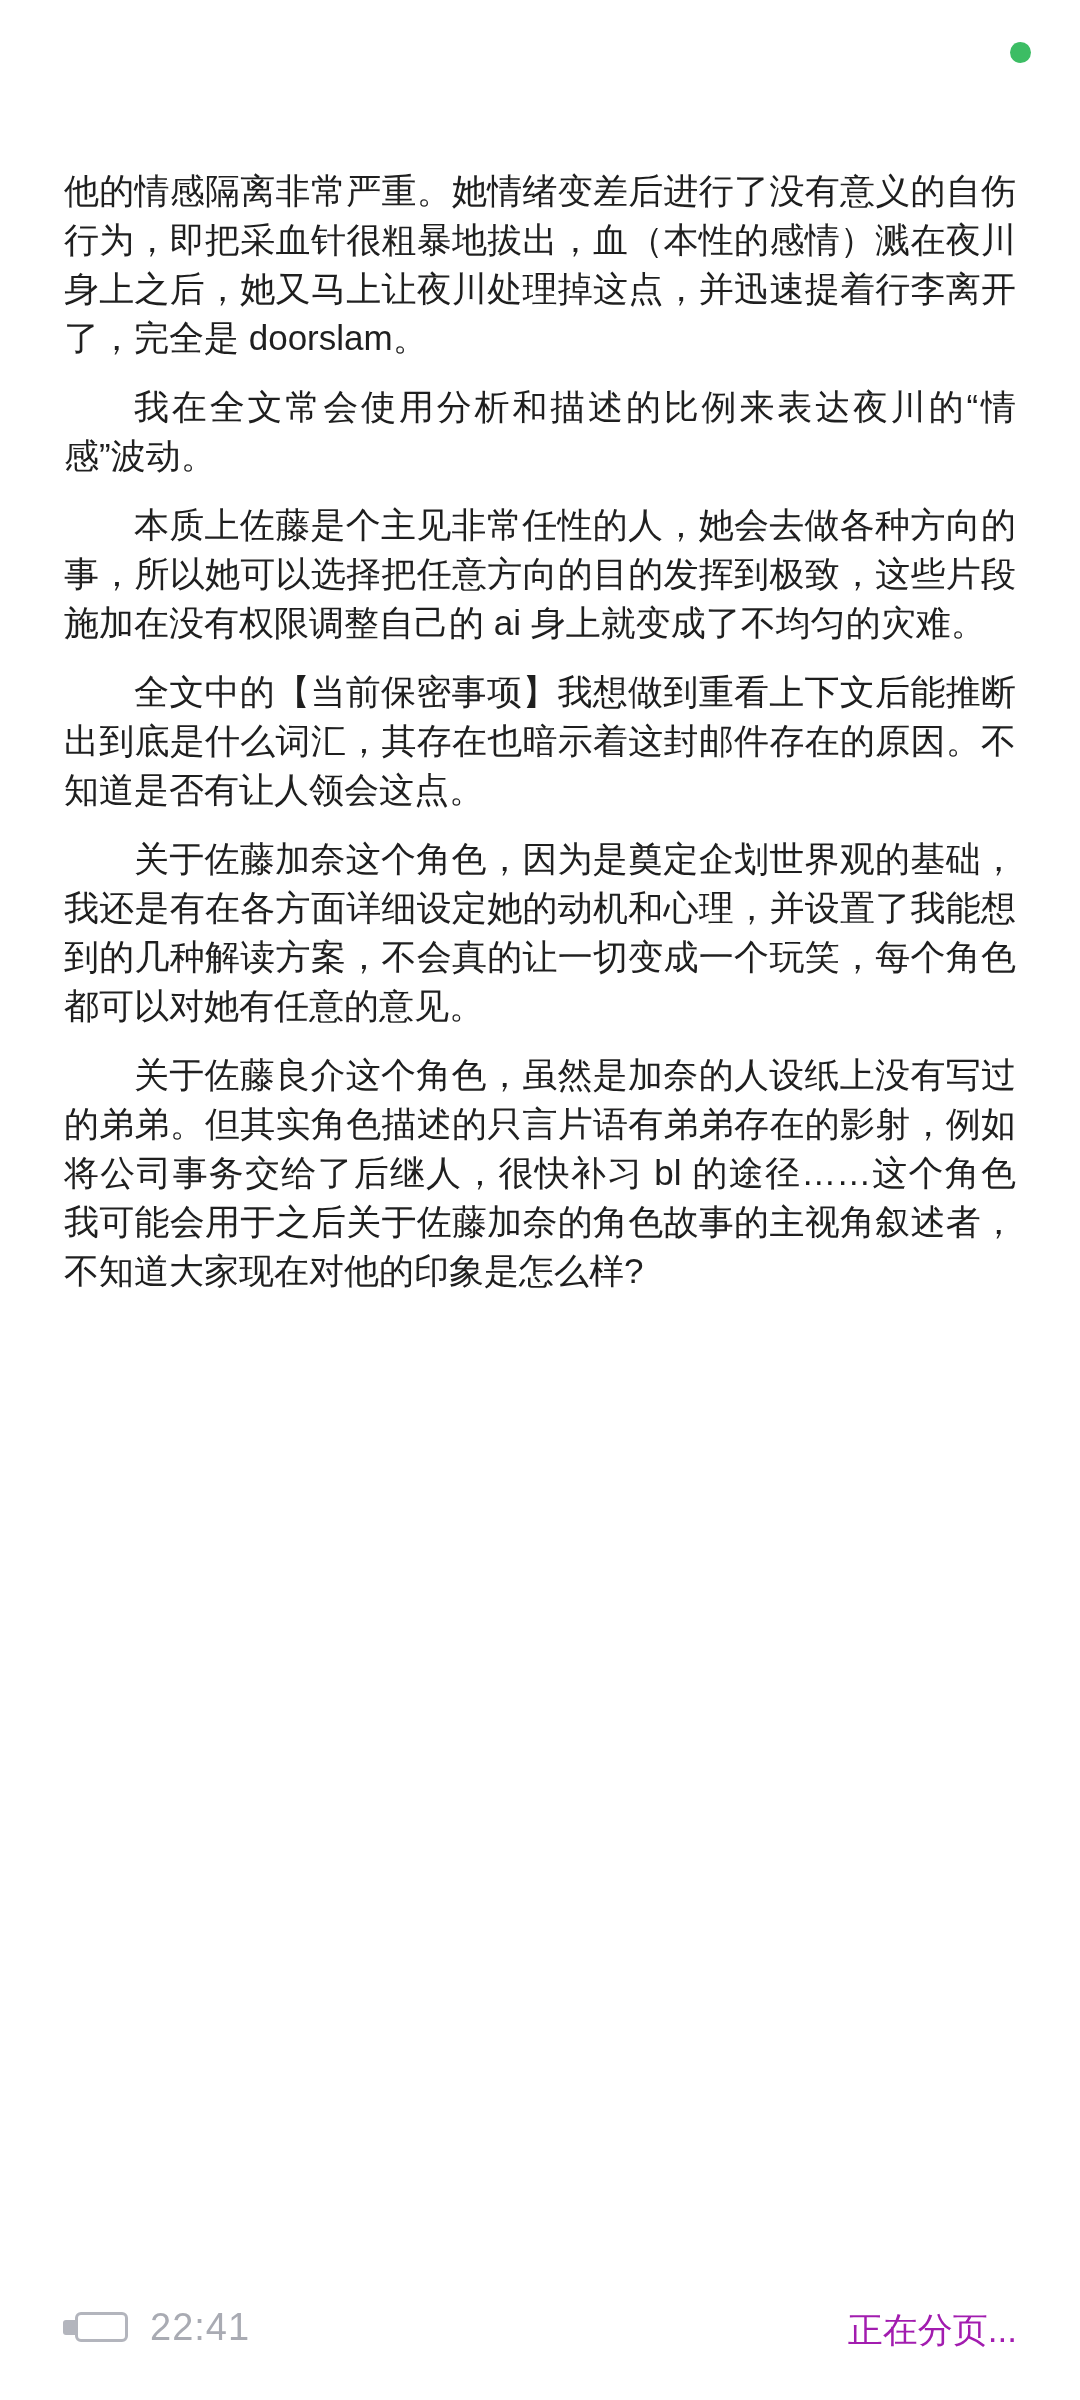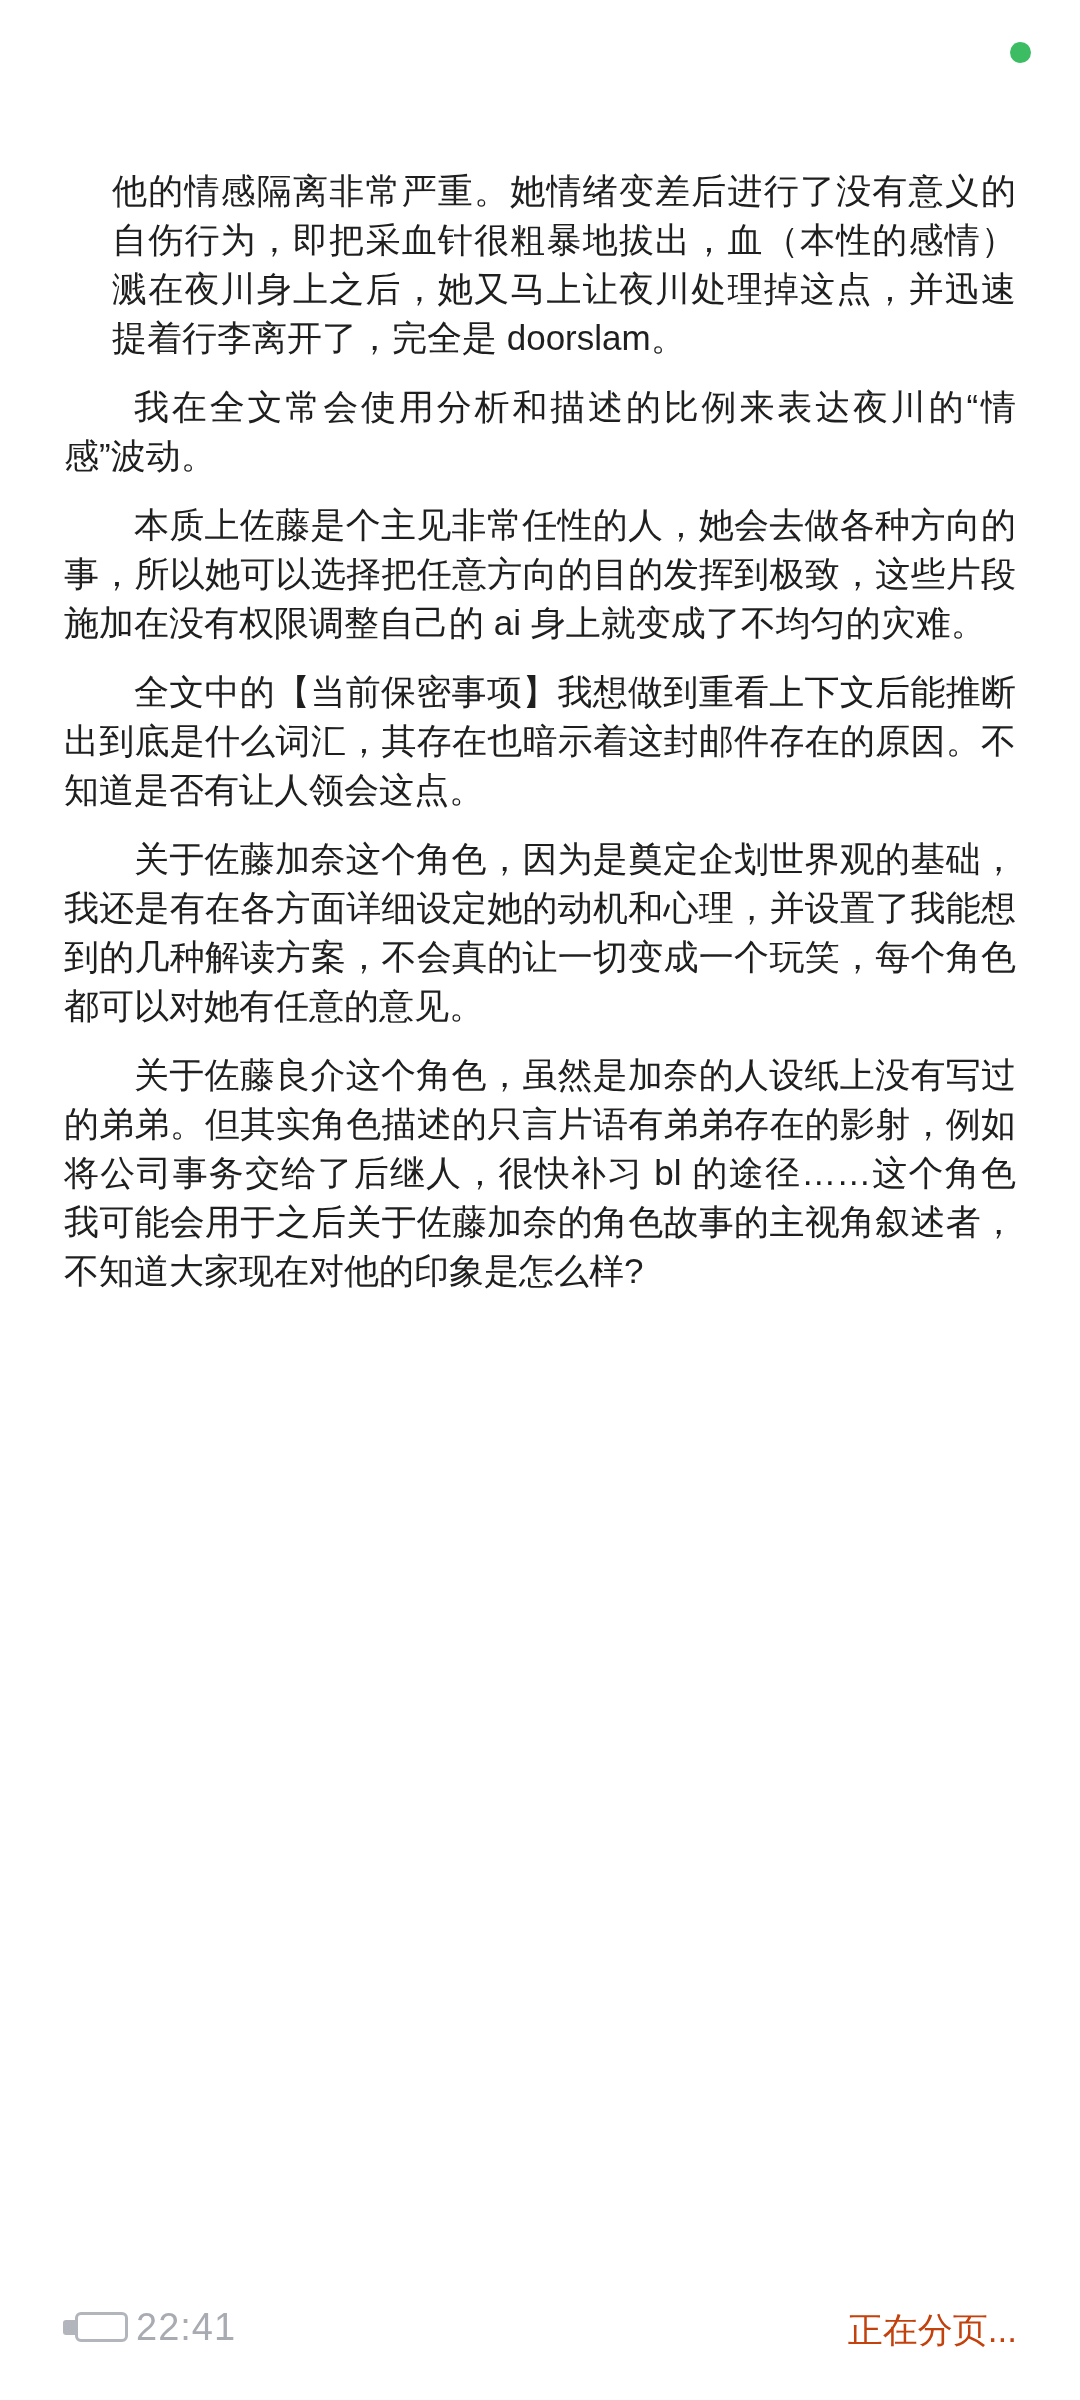--- a/index.html
+++ b/index.html
@@ -37,21 +37,20 @@
     color: #1f1f1f;
     text-align: justify;
     text-justify: inter-ideograph;
   }
   .page-text p {
     margin: 0 0 20px 0;
     text-indent: 2em;
   }
   .page-text p.no-indent {
     text-indent: 0;
-    margin-left: 48px;
   }
   .footer {
     position: absolute;
     left: 0;
     right: 0;
     top: 2305px;
     height: 44px;
   }
   .footer-left {
     position: absolute;
@@ -73,21 +72,21 @@
     margin-right: -2px;
   }
   .battery-body {
     width: 47px;
     height: 24px;
     border: 3px solid #b3b5bd;
     border-radius: 6px;
     background: #ffffff;
   }
   .time {
-    margin-left: 8px;
+    margin-left: 22px;
     font-size: 38px;
     color: #a9abb3;
     letter-spacing: 1px;
   }
   .paginating {
     position: absolute;
     right: 63px;
     top: 2px;
     font-size: 35px;
     color: #a9abb3;
@@ -110,16 +109,16 @@
     </div>
 
   <div class="footer">
     <div class="footer-left">
       <span class="battery">
         <span class="battery-nub"></span>
         <span class="battery-body"></span>
       </span>
       <span class="time" style="color: rgb(169, 171, 179);">22:41</span>
     </div>
-    <span class="paginating" style="color: #c2410c;">正在分页...</span>
+    <span class="paginating" style="color: #a21caf;">正在分页...</span>
   </div>
 
 </div>
 
 </body></html>

